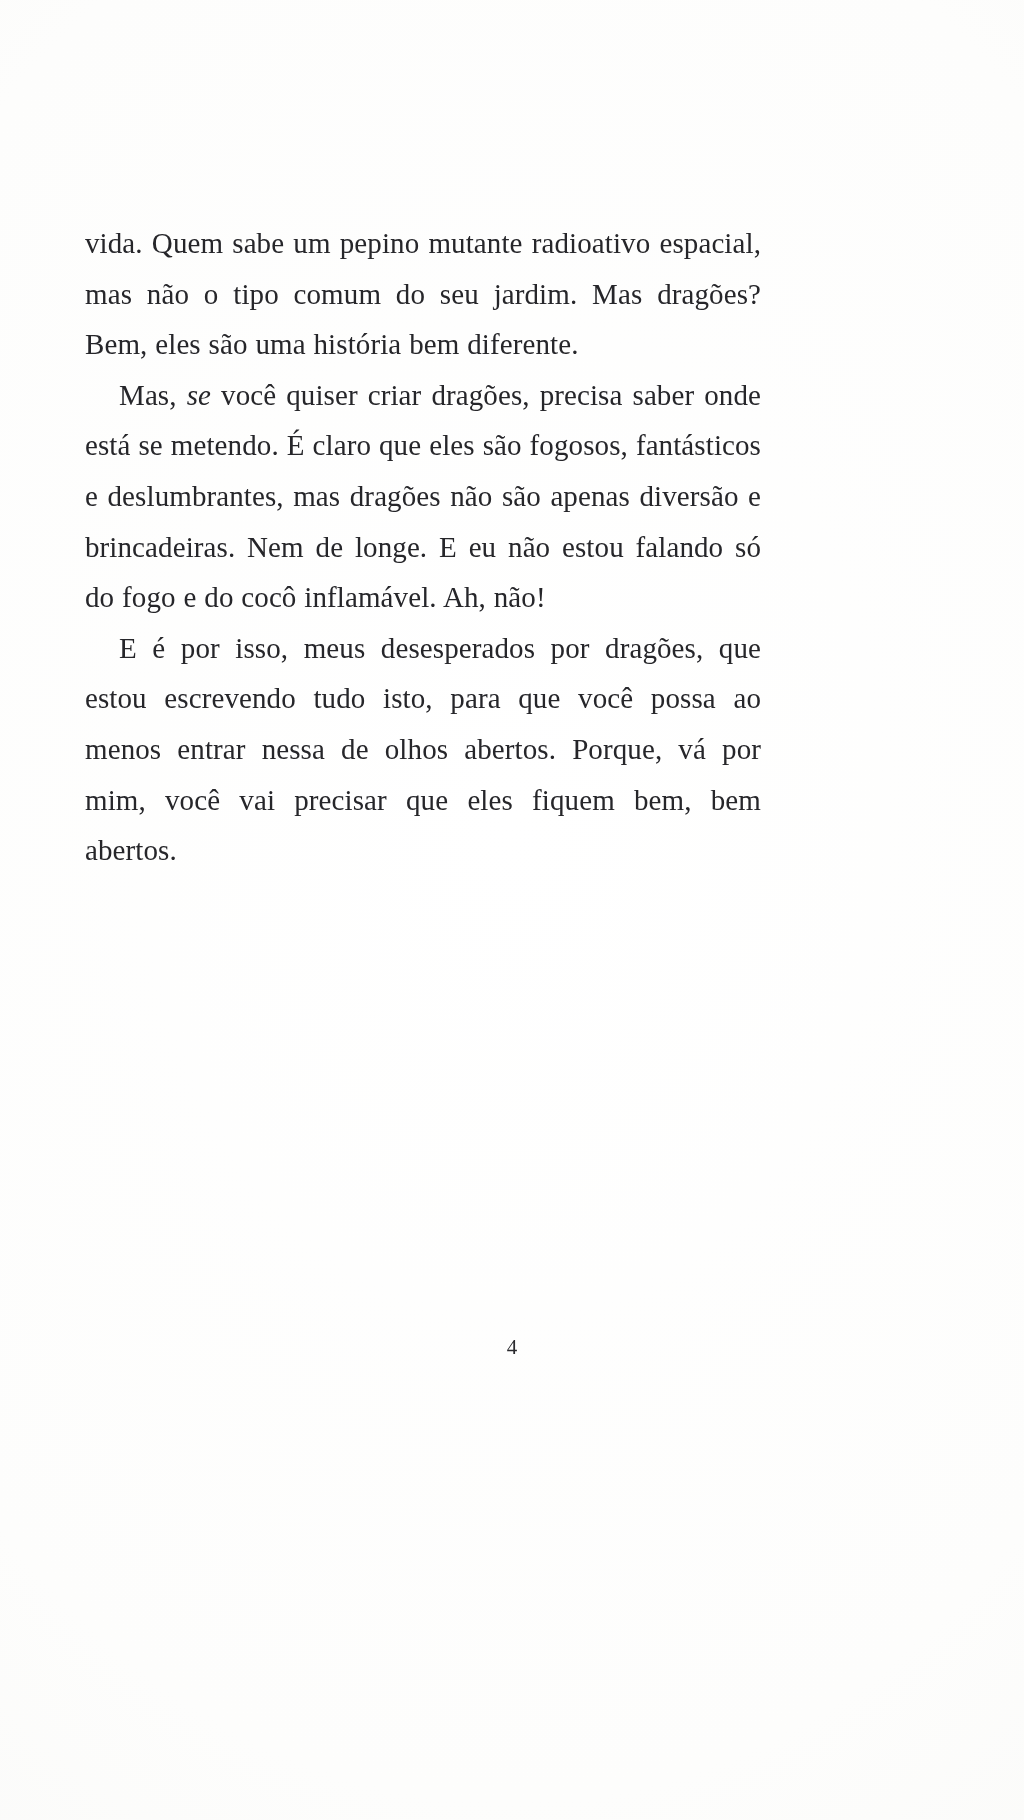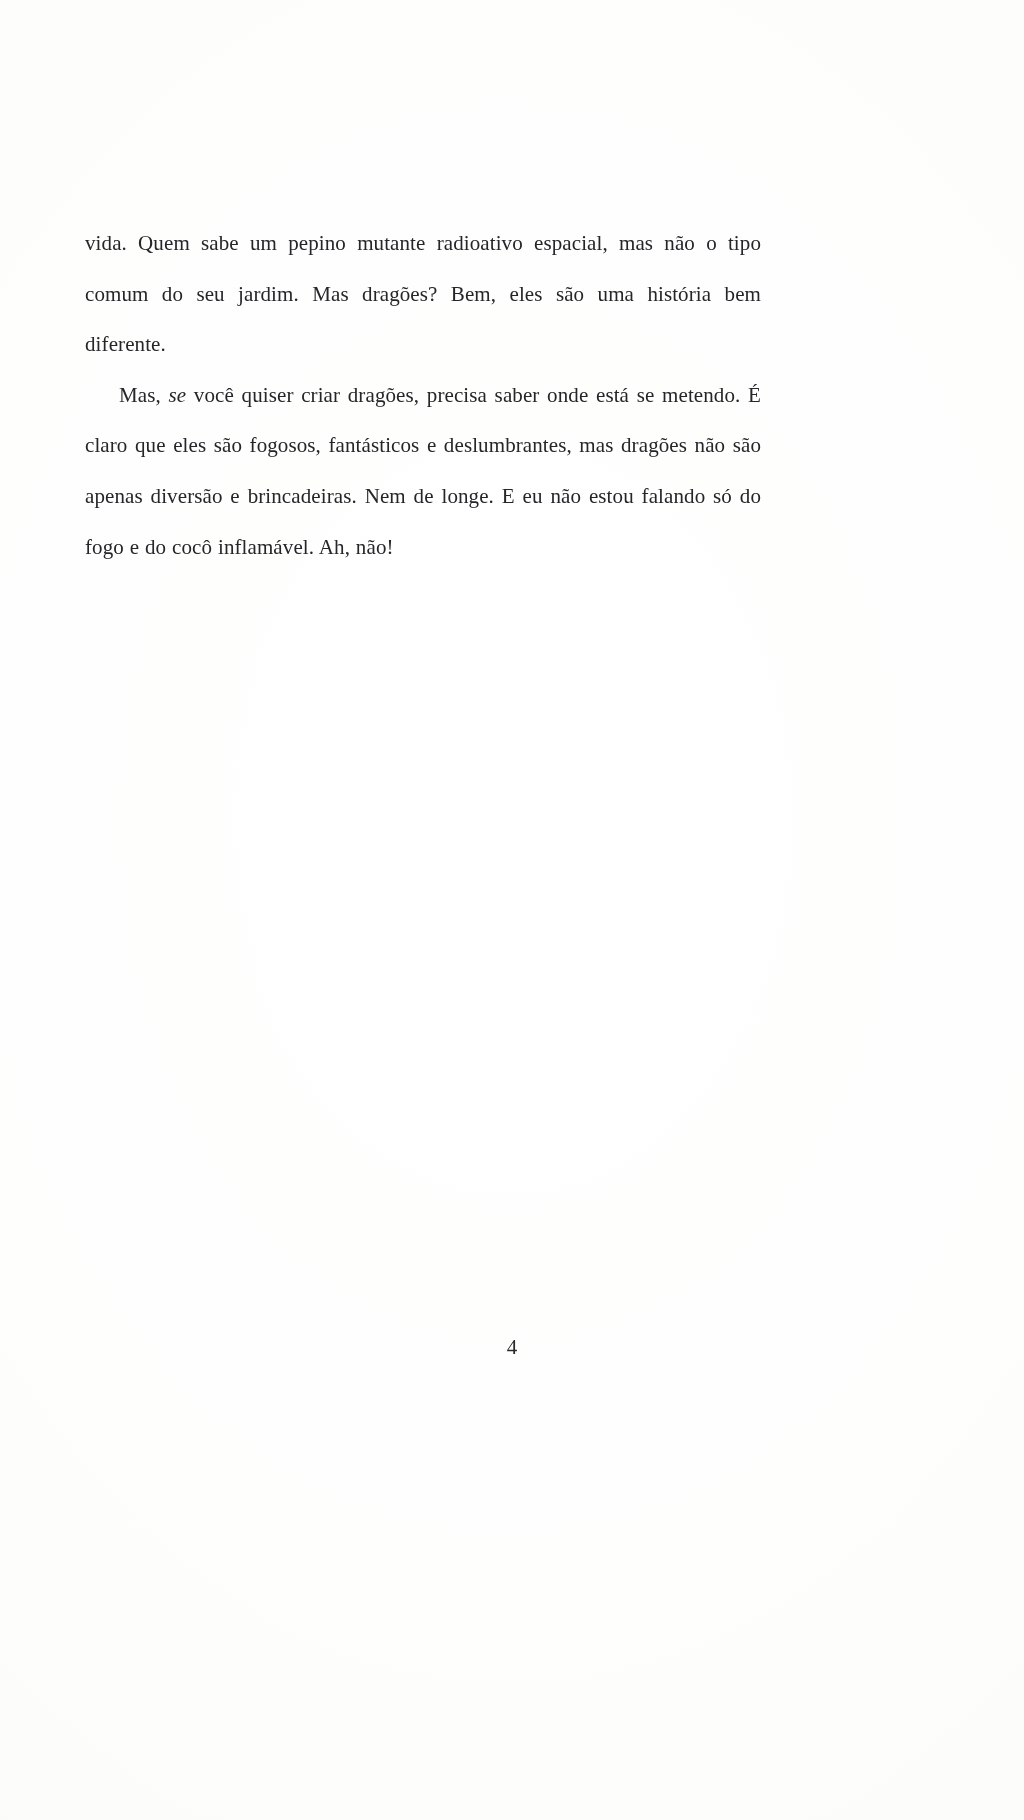--- a/index.html
+++ b/index.html
@@ -35,21 +35,21 @@
     position: absolute;
     left: 85px;
     top: 218px;
     width: 676px;
   }
 
   .para {
     margin: 0;
     text-align: justify;
     text-align-last: left;
-    font-size: 21px;
+    font-size: 29px;
     line-height: 50.6px;
     color: #26262a;
     letter-spacing: 0.1px;
     word-spacing: 0.5px;
     hyphens: manual;
   }
 
   .para.indent {
     text-indent: 34px;
   }
@@ -76,18 +76,19 @@
 
   <div class="paper-texture"></div>
 
   <div class="text-column">
 
     <p class="para">vida. Quem sabe um pepino mutante radioativo es­pacial, mas não o tipo comum do seu jardim. Mas dragões? Bem, eles são uma história bem diferente.</p>
 
 
     <p class="para indent">Mas, <em>se</em> você quiser criar dragões, precisa saber onde está se metendo. É claro que eles são fogosos, fantásticos e deslumbrantes, mas dragões não são apenas diversão e brincadeiras. Nem de longe. E eu não estou falando só do fogo e do cocô inflamável. Ah, não!</p>
 
+    <p class="para indent">E é por isso, meus desesperados por dragões, que estou escrevendo tudo isto, para que você possa ao menos entrar nessa de olhos abertos. Porque, vá por mim, você vai precisar que eles fiquem bem, bem abertos.</p>
 
   </div>
 
   <div class="folio">4</div>
 
 </div>
 
 </body></html>

